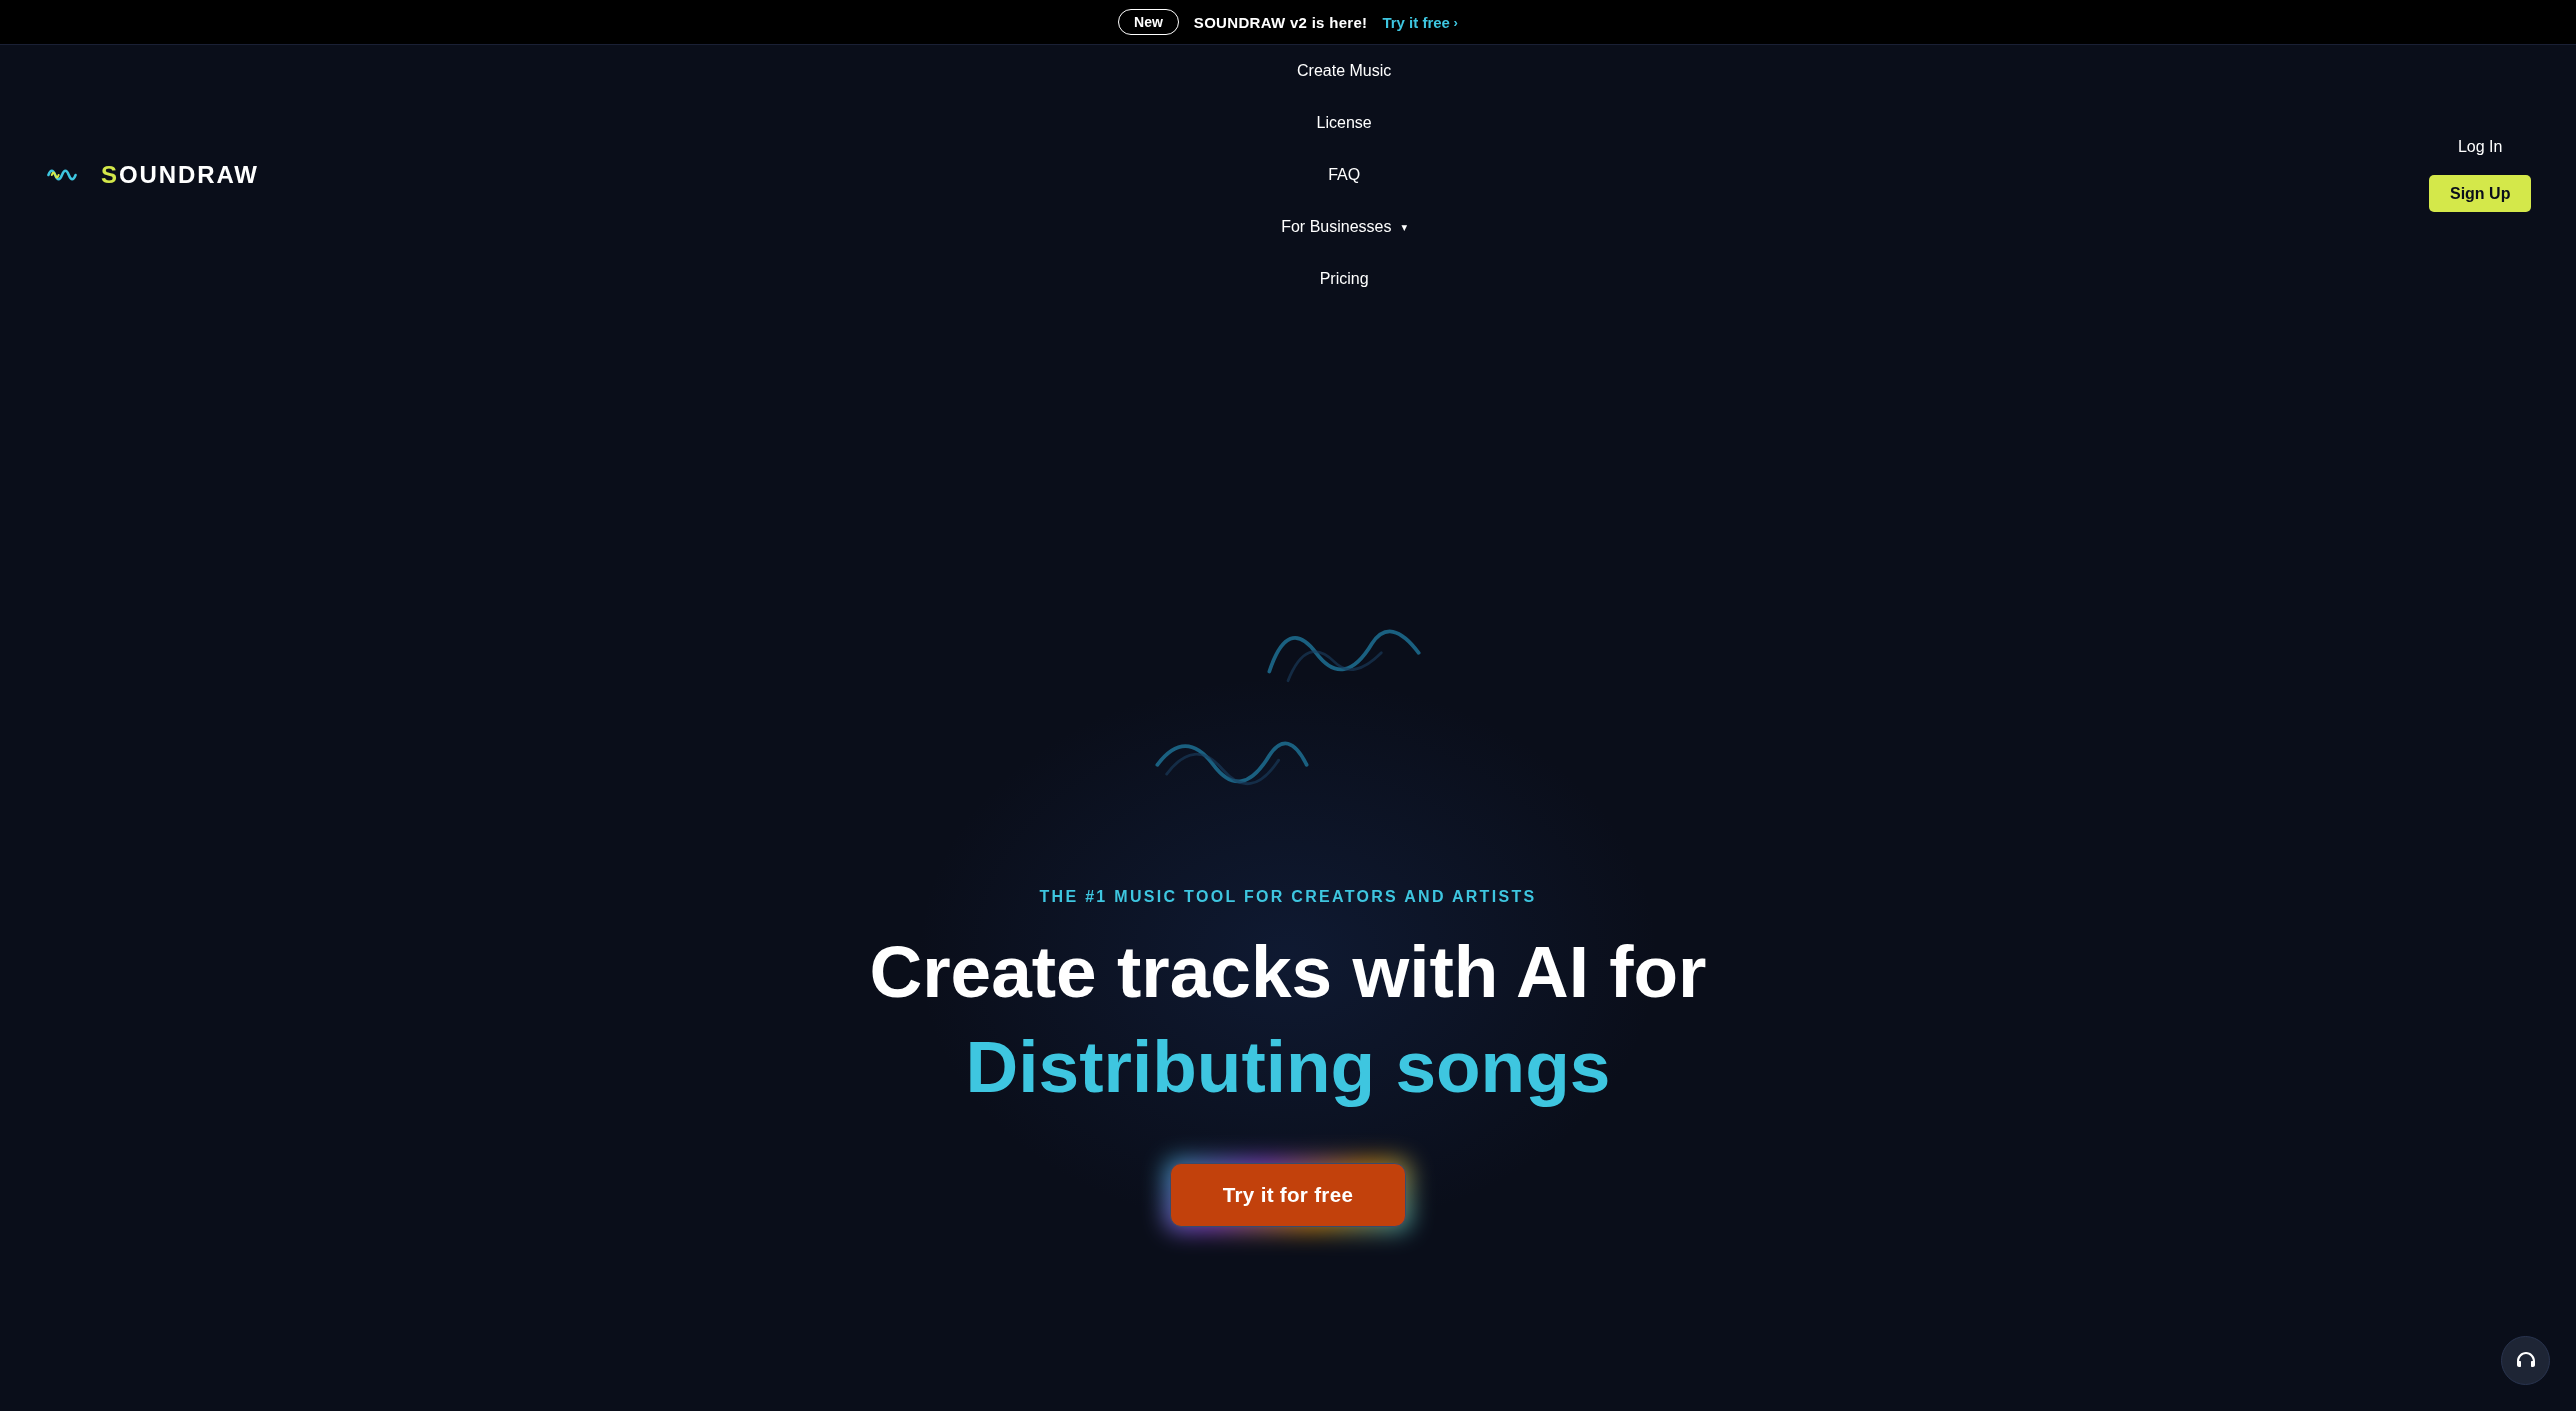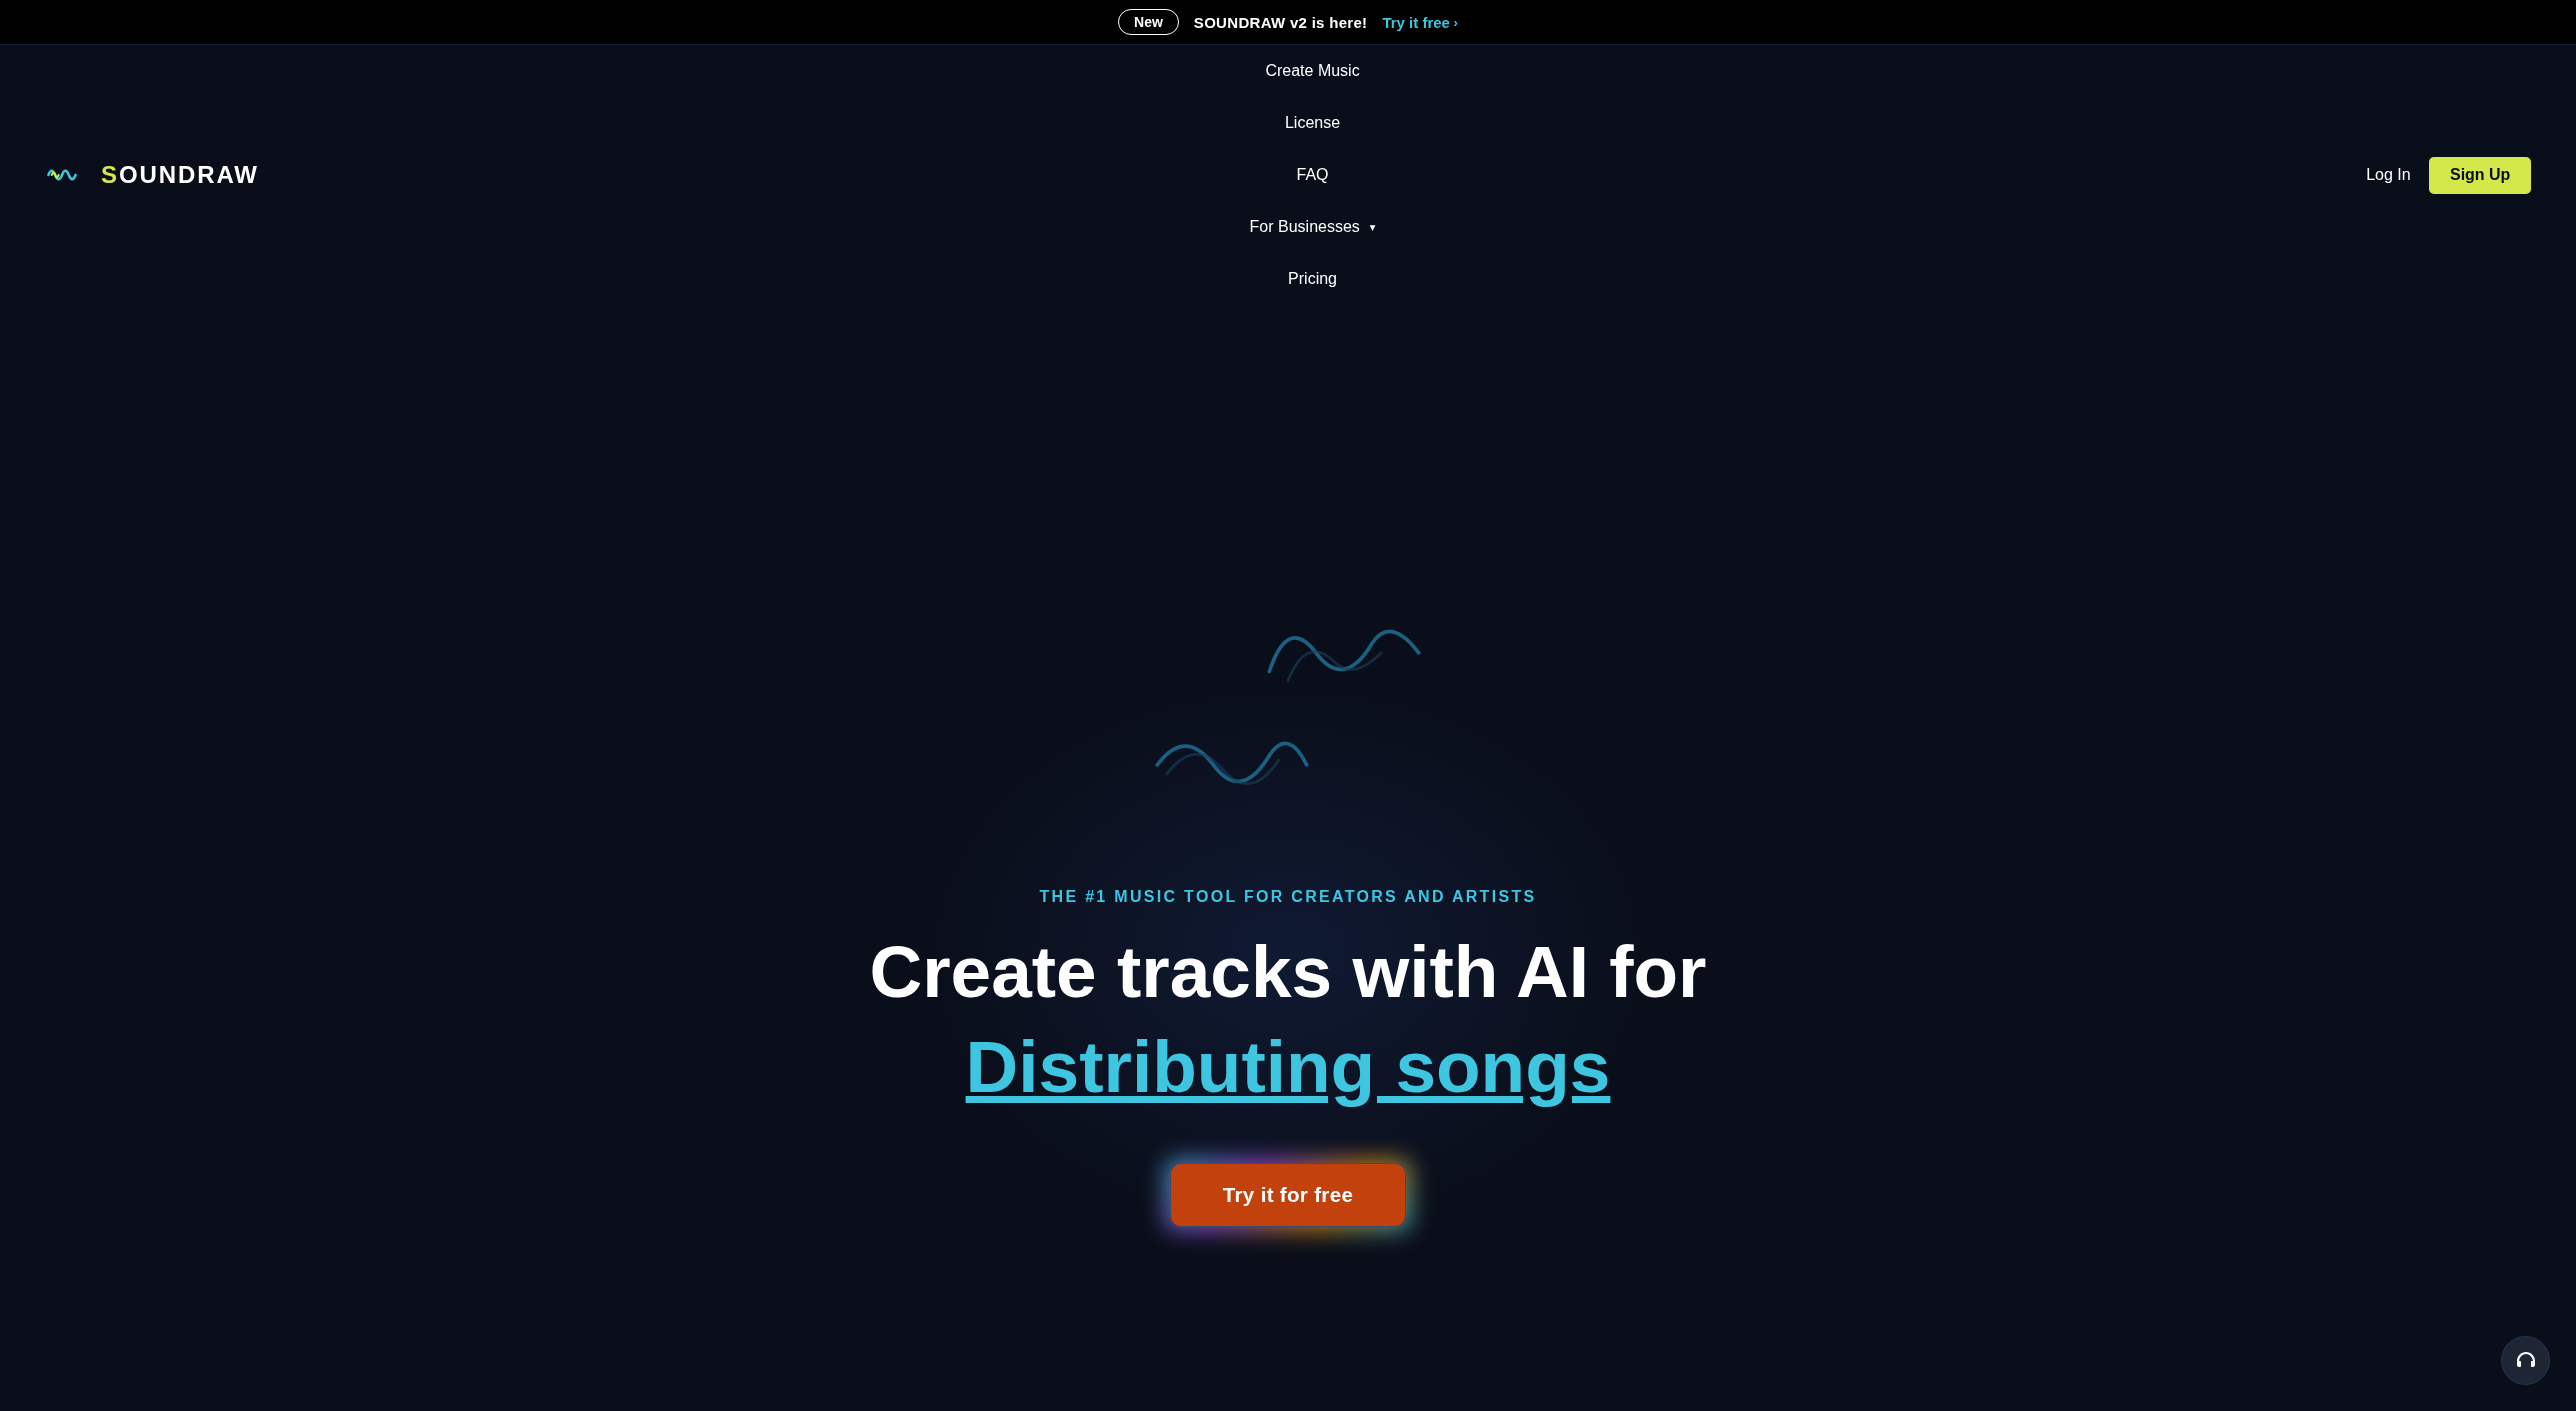--- a/index.html
+++ b/index.html
@@ -113,20 +113,21 @@
 
     .nav-for-businesses .dropdown-arrow {
       font-size: 11.2px;
       color: #ffffff;
     }
 
     .nav-actions {
       display: flex;
       align-items: center;
       gap: 18.7px;
+      flex-direction: column;
     }
 
     .btn-login {
       font-size: 16px;
       color: #ffffff;
       background: none;
       border: none;
       cursor: pointer;
       font-weight: 400;
     }
@@ -193,21 +194,20 @@
       max-width: 842px;
     }
 
     .hero-title-accent {
       font-size: 73px;
       font-weight: 800;
       color: #3ec6e0;
       line-height: 1.1;
       margin-bottom: 56px;
       max-width: 842px;
-      text-decoration: underline;
     }
 
     .hero-cta-wrapper {
       position: relative;
       display: inline-block;
     }
 
     
     .hero-cta-wrapper::before {
       content: '';

